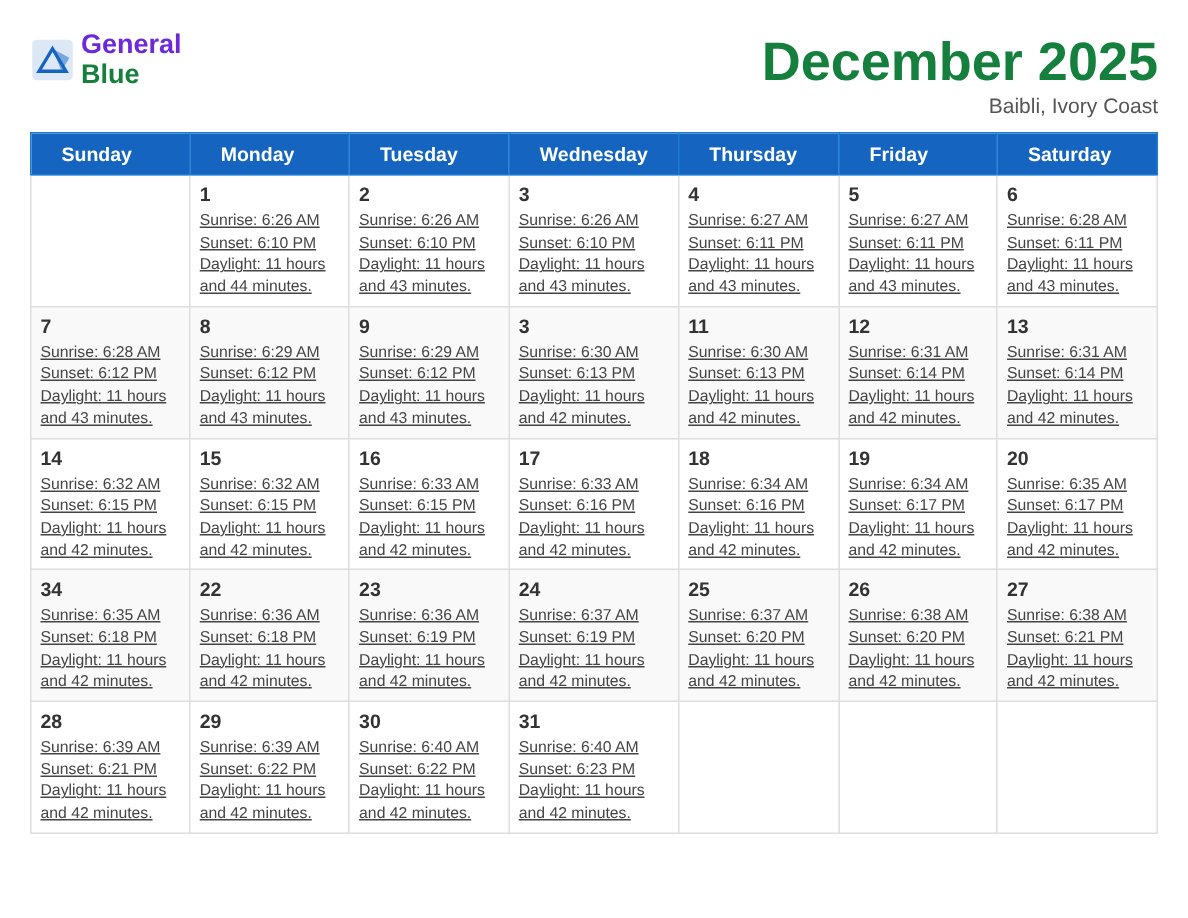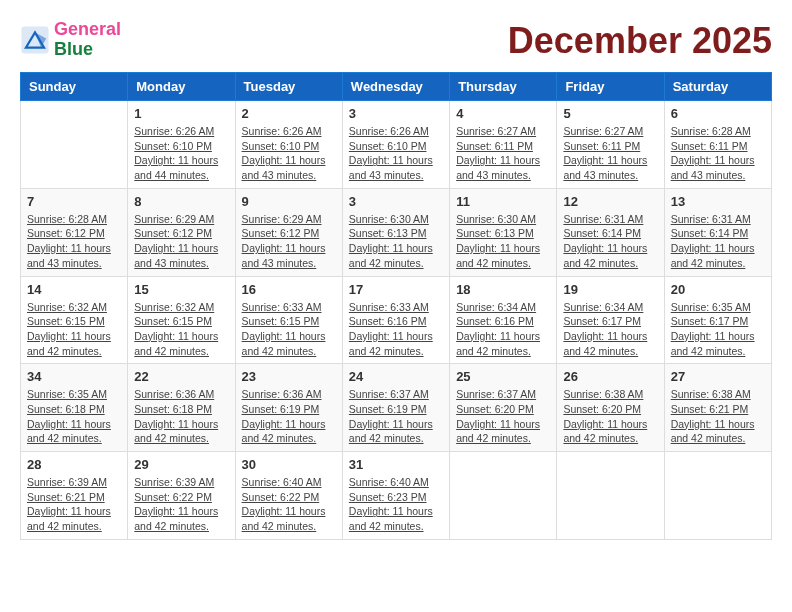--- a/index.html
+++ b/index.html
@@ -21,53 +21,53 @@
       align-items: center;
     }
     .logo-text {
       display: flex;
       flex-direction: column;
       line-height: 1.1;
     }
     .logo-general {
       font-size: 18px;
       font-weight: bold;
-      color: #ec4899;
+      color: #6d28d9;
     }
     .logo-blue {
       font-size: 18px;
       font-weight: bold;
       color: #15803d;
     }
     .logo-icon {
       width: 30px;
       height: 30px;
       margin-right: 4px;
     }
     .title-block {
       text-align: right;
     }
     .month-title {
       font-size: 36px;
       font-weight: bold;
-      color: #7f1d1d;
+      color: #15803d;
     }
     .location {
       font-size: 14px;
       color: #555;
     }
     .calendar {
       width: 100%;
       border-collapse: collapse;
       border: 1px solid #ccc;
     }
     .calendar th {
       background: #1565C0;
       color: #fff;
-      padding: 6px 8px;
+      padding: 6px 20px;
       font-size: 13px;
       font-weight: bold;
       text-align: left;
       border: 1px solid #1a7ad4;
     }
     .calendar td {
       vertical-align: top;
       padding: 5px 6px;
       border: 1px solid #ddd;
       width: calc(100% / 7);
@@ -106,20 +106,21 @@
       <polygon points="8,30 20,10 32,30" fill="none" stroke="#1565C0" stroke-width="3"></polygon>
       <polygon points="20,10 35,18 28,30" fill="#1565C0" opacity="0.5"></polygon>
     </svg>
     <div class="logo-text">
       <span class="logo-general">General</span>
       <span class="logo-blue">Blue</span>
     </div>
   </div>
   <div class="title-block">
     <div class="month-title">December 2025</div>
+    <div class="location">Baibli, Ivory Coast</div>
   </div>
 </div>
 
 <table class="calendar">
   <thead>
     <tr>
     <th>Sunday</th>
         <th>Monday</th>
         <th>Tuesday</th>
         <th>Wednesday</th>

